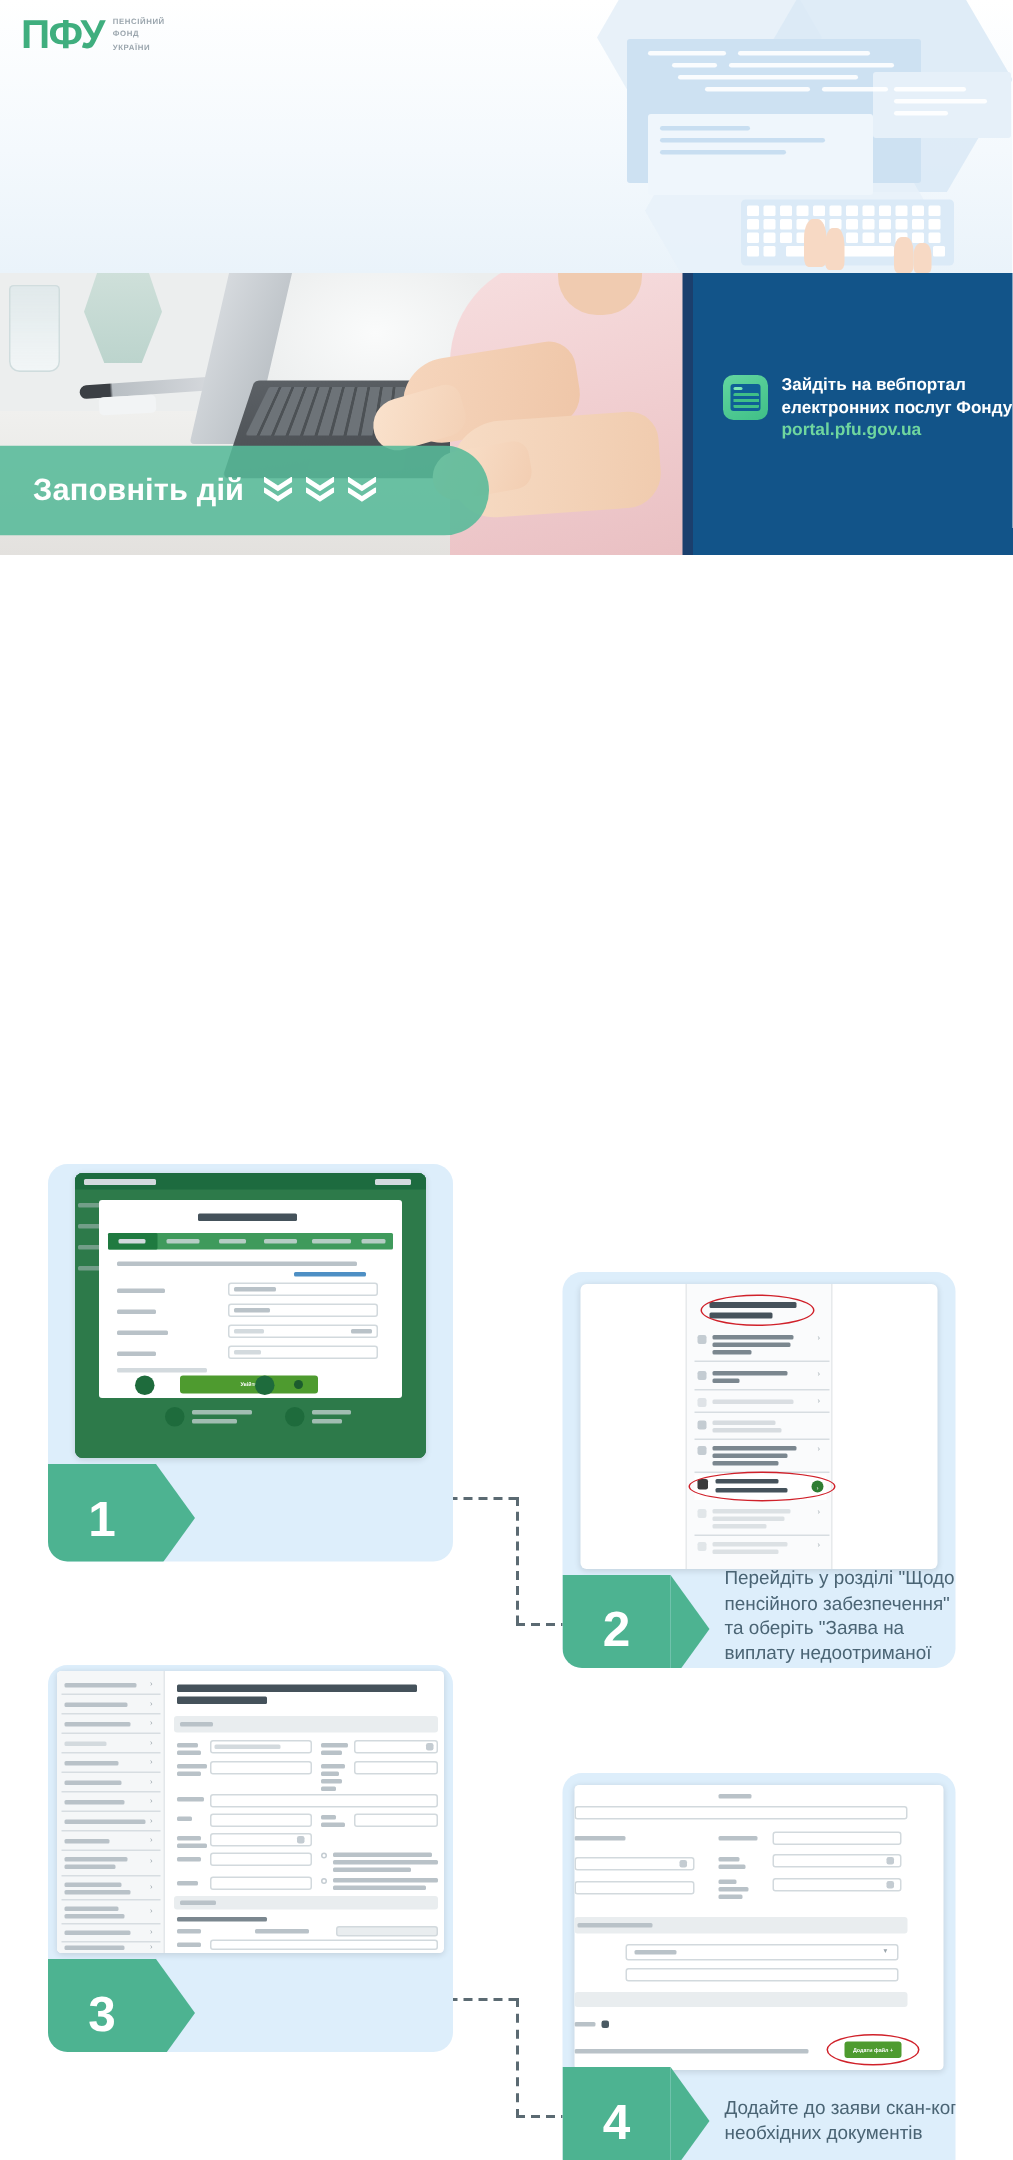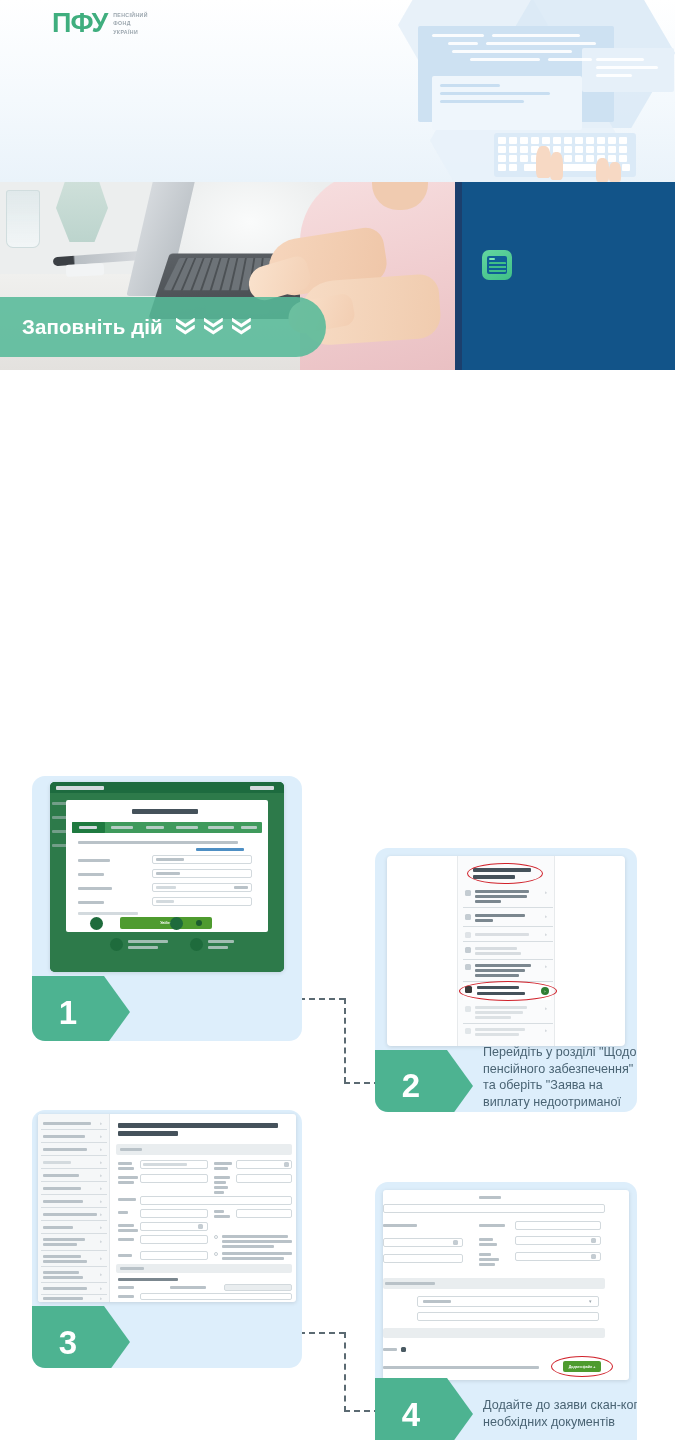--- a/index.html
+++ b/index.html
@@ -38,21 +38,21 @@
     background:#dbeaf7; border-radius:3px; overflow:hidden;
   }
   .kbd-key { position:absolute; width:8px; height:7px; background:#fff; border-radius:1px; }
   .kbd-space { position:absolute; left:30px; top:31px; width:72px; height:7px; background:#fff; border-radius:1px;}
   .hand {
     position:absolute; background:#f7d9c4; border-radius:40% 40% 20% 20%;
   }
   .logo { position:absolute; left:14px; top:10px; display:flex; align-items:center; gap:6px; }
   .logo-mark {
     font-size:27px; font-weight:bold; color:#3fae7e; letter-spacing:-1px;
-    font-family:"Liberation Sans", sans-serif; line-height:1;margin-left:38px;
+    font-family:"Liberation Sans", sans-serif; line-height:1;
   }
   .logo-txt { font-size:5.2px; line-height:1.55; color:#9aa5ad; letter-spacing:.4px; font-weight:bold; }
   .title-wrap { position:absolute; left:16px; top:70px; width:610px; z-index:5;}
   .title-1 {
     font-size:21.5px; font-weight:bold; color:#3fae7e; line-height:1.22;
     letter-spacing:-.2px; white-space:nowrap;
   }
   .title-2 {
     font-size:21.5px; font-weight:bold; color:#1a4f8a; line-height:1.24;
     letter-spacing:-.3px;
@@ -346,20 +346,25 @@
       <div class="hand-l"></div>
       <div class="hand-r"></div>
     </div>
 
     <div class="hero-blue-strip"></div>
     <div class="hero-blue">
       <div class="portal-box">
         <div class="portal-icon">
             <i></i>
           </div>
+        <div>
+          <div class="portal-txt">Зайдіть на вебпортал</div>
+          <div class="portal-txt">електронних послуг Фонду</div>
+          <div class="portal-url">portal.pfu.gov.ua</div>
+        </div>
       </div>
     </div>
 
     <div class="algo-banner">
       <div class="algo-txt">Заповніть дій</div>
       <div class="chevs">
         <div class="chev"></div>
         <div class="chev"></div>
         <div class="chev"></div>
       </div>

